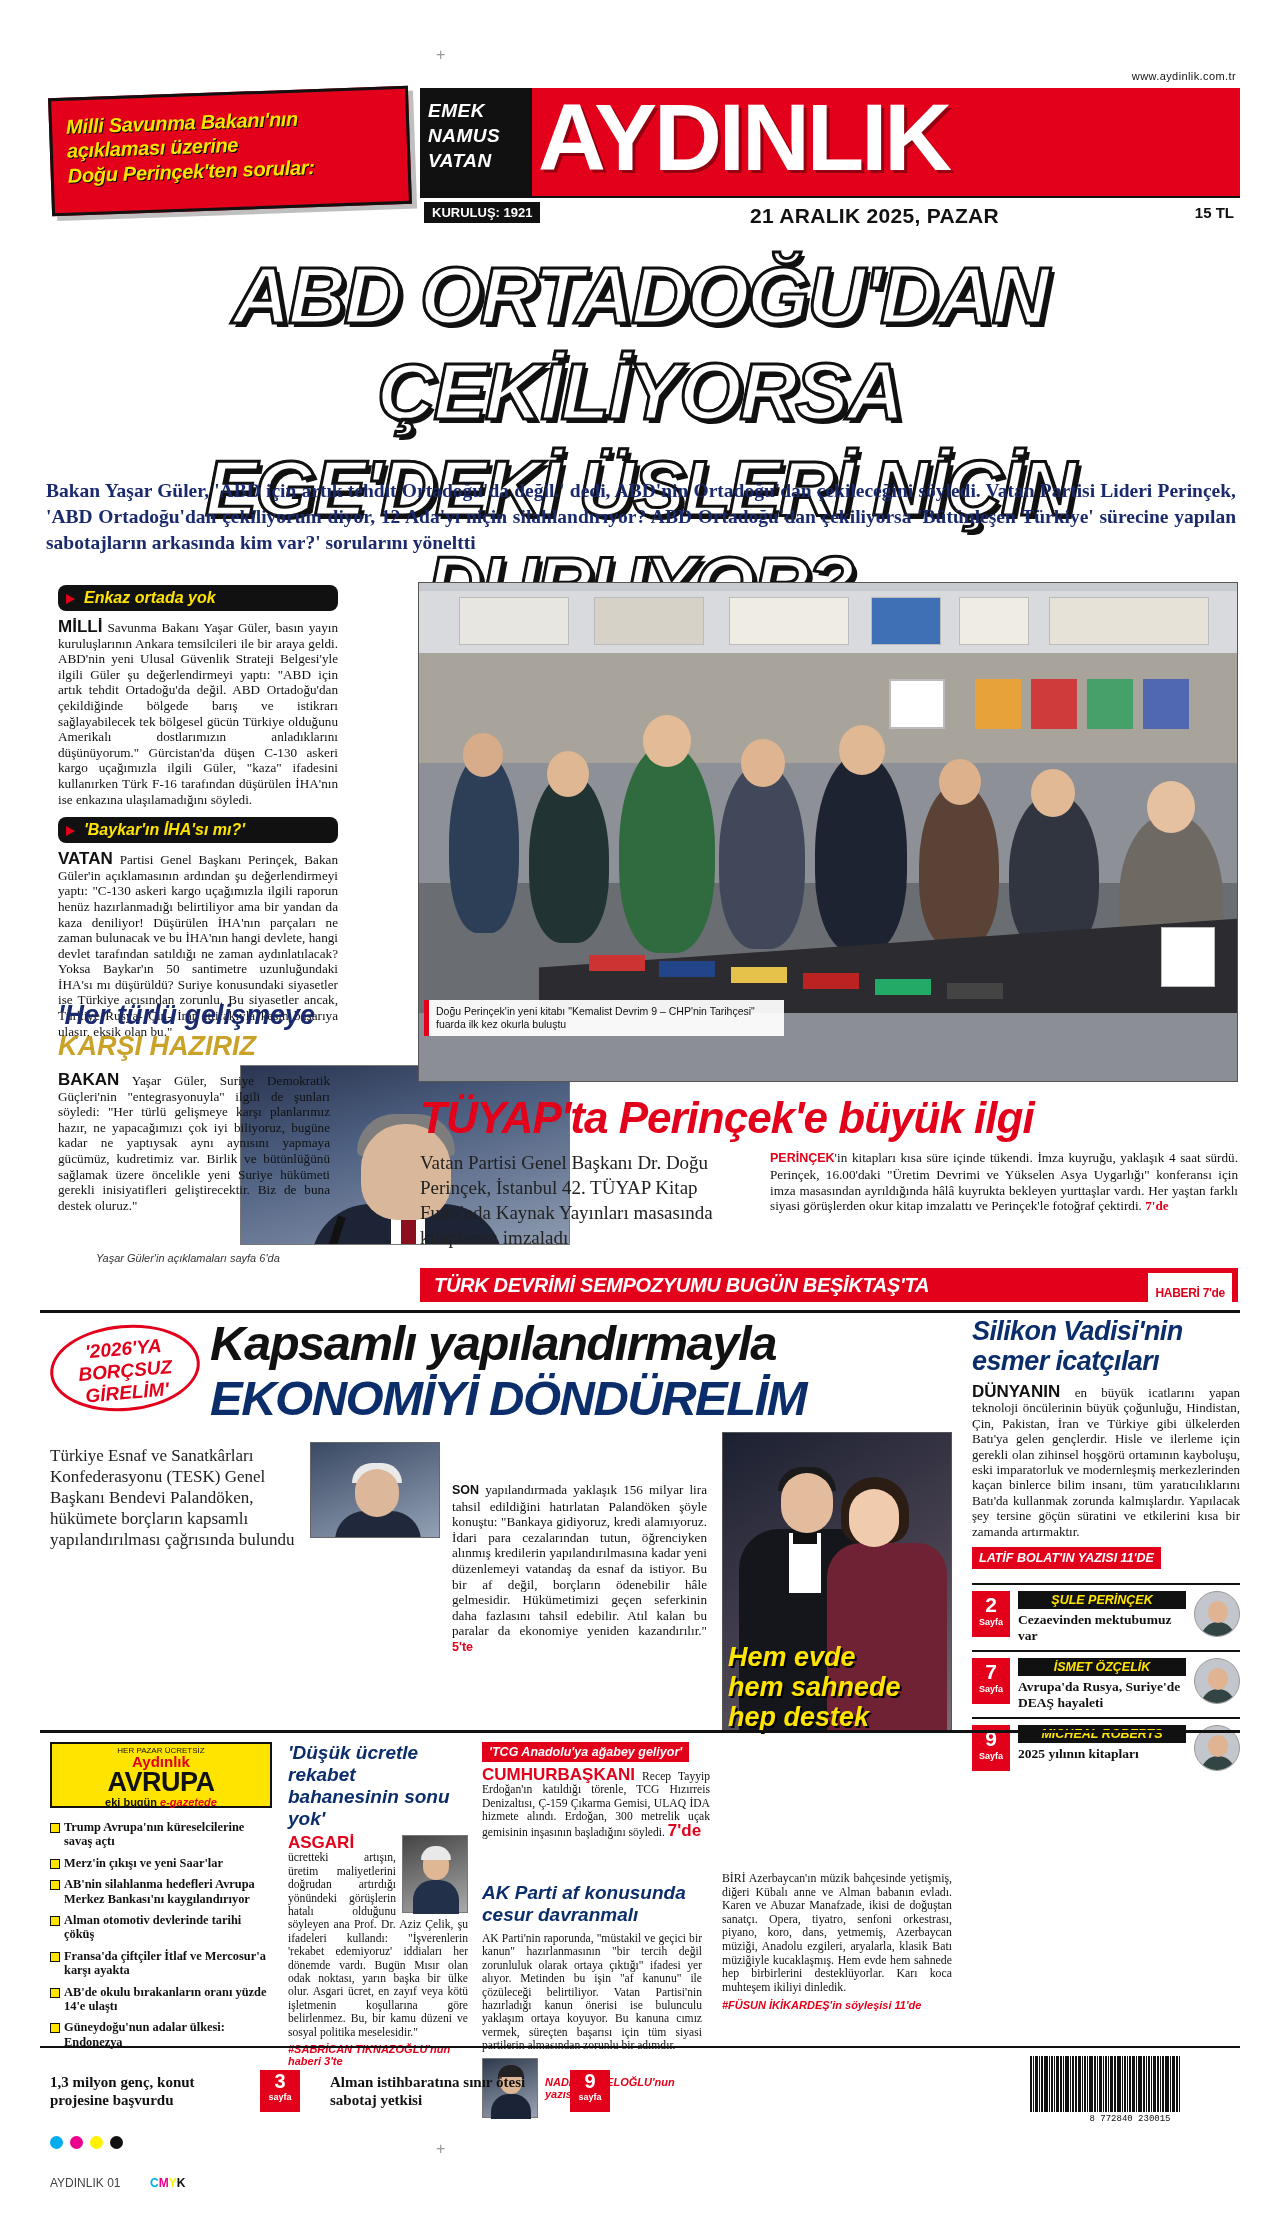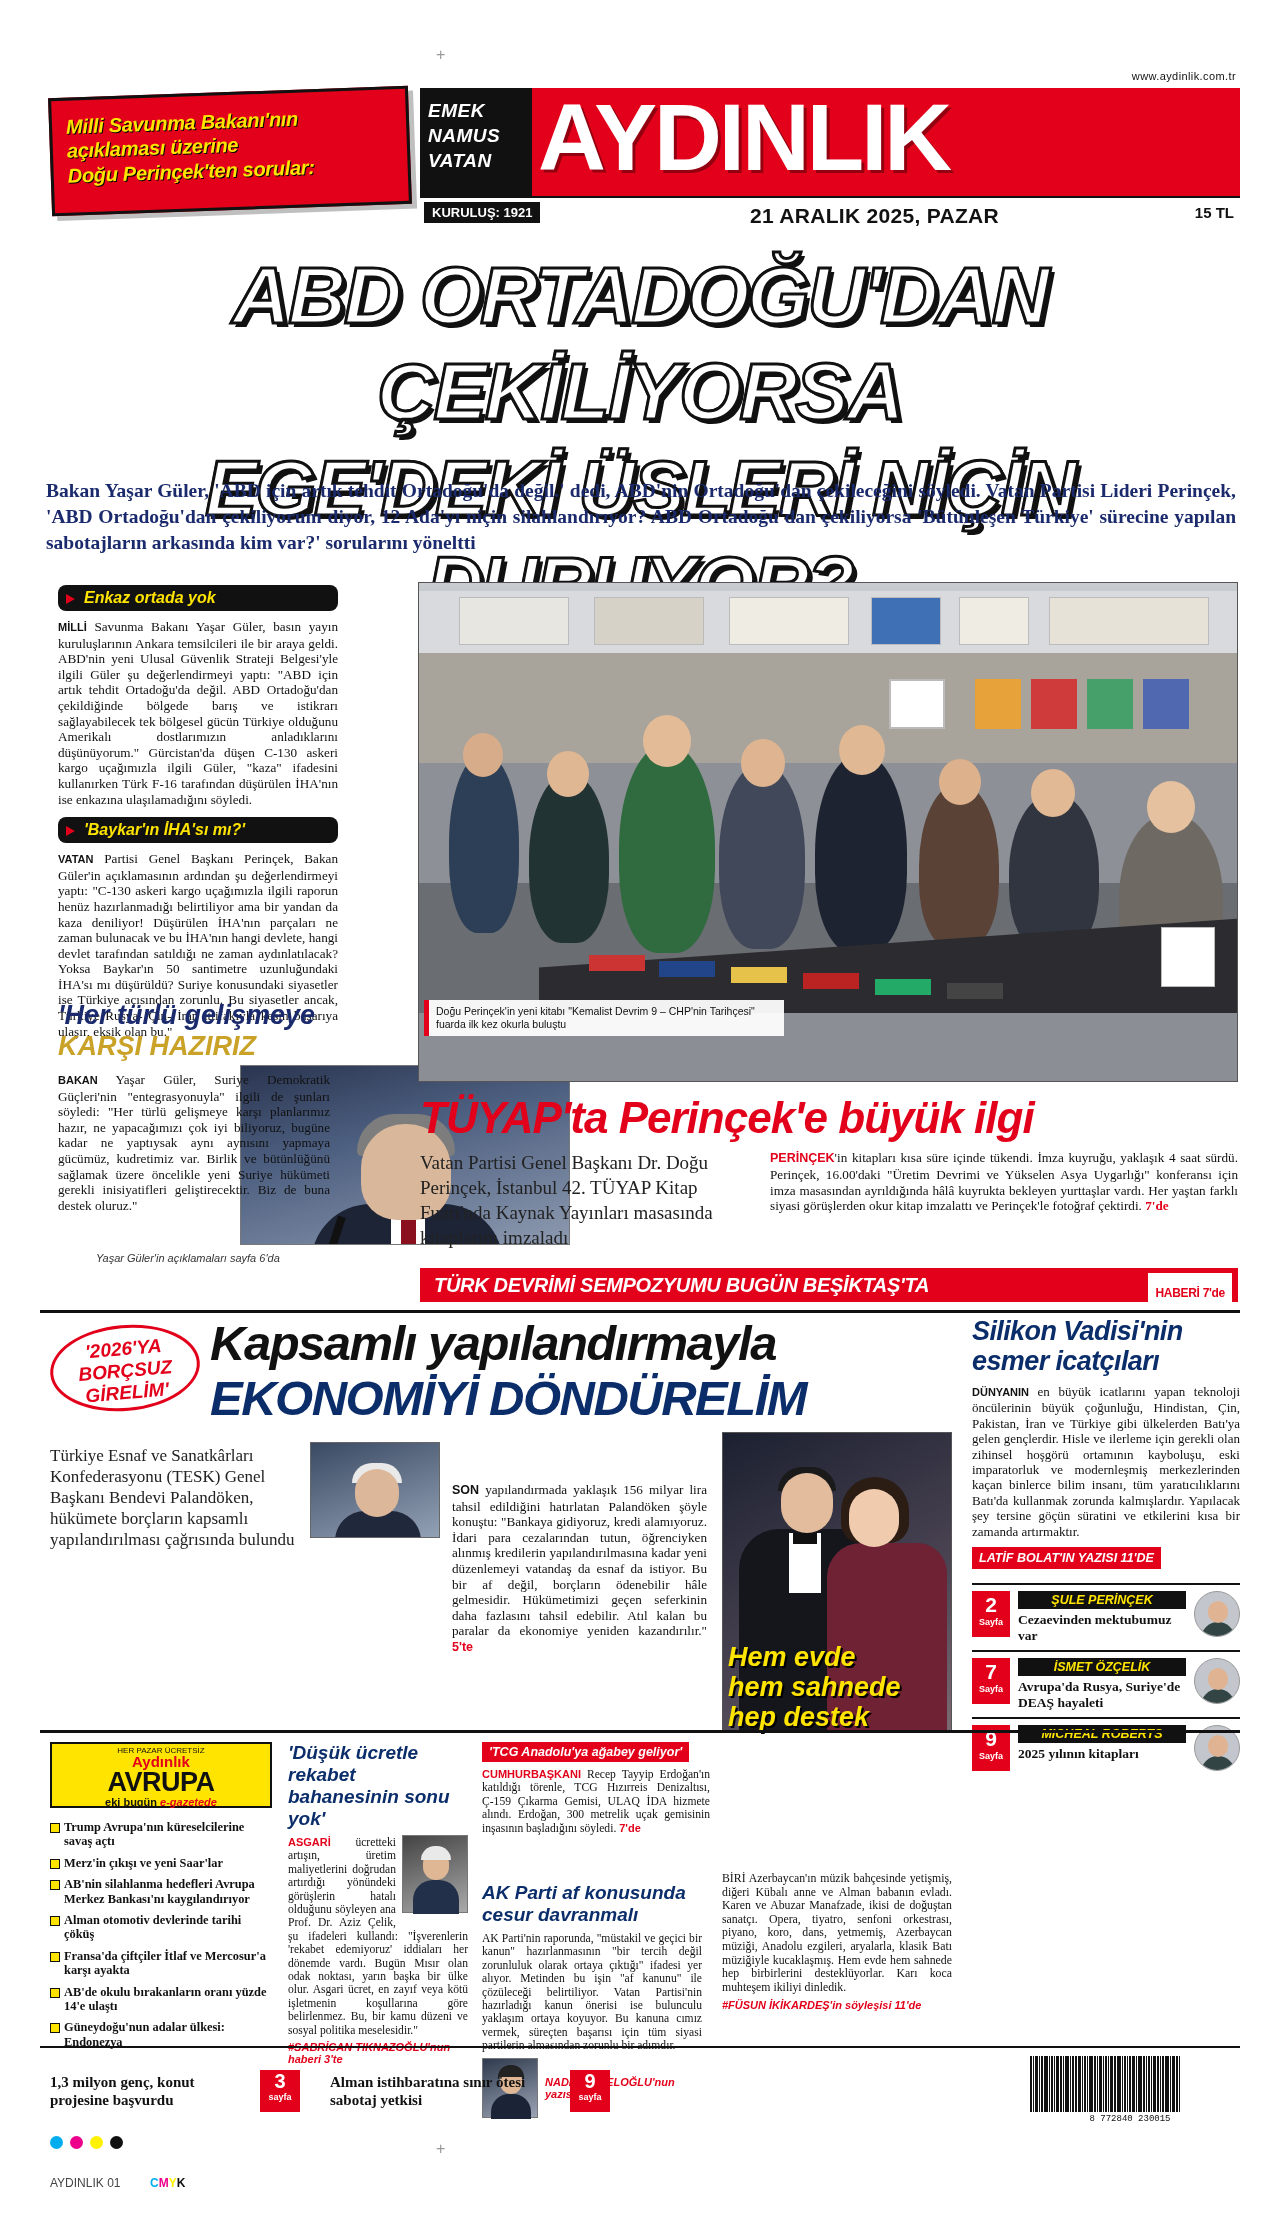--- a/index.html
+++ b/index.html
@@ -84,21 +84,21 @@
     font-size:16px; padding:4px 10px 4px 26px; margin-bottom:8px;border-radius:8px;
   }
   .kicker::before {
     content:""; position:absolute; left:8px; top:9px;
     border-left:9px solid #e2001a; border-top:5px solid transparent; border-bottom:5px solid transparent;
   }
   .body-text {
     font-family:"Liberation Serif",serif; font-size:13.2px; line-height:15.6px;
     text-align:justify; color:#111;
   }
-  .body-text b { font-family:"Liberation Sans",sans-serif; font-size:11px; }
+  .body-text b { font-family:"Liberation Sans",sans-serif; font-size:17px; }
 
   .subhead2 {
     position:absolute; left:58px; top:1000px; width:290px;
     font-family:"Liberation Sans",sans-serif; font-weight:bold; font-style:italic;
     font-size:27px; line-height:31px; color:#1a2a6c;
   }
   .subhead2 .y { color:#c9a227; }
   .bakan-text { position:absolute; left:58px; top:1072px; width:272px; }
   .bakan-photo {
     position:absolute; left:240px; top:1065px; width:330px; height:180px;

